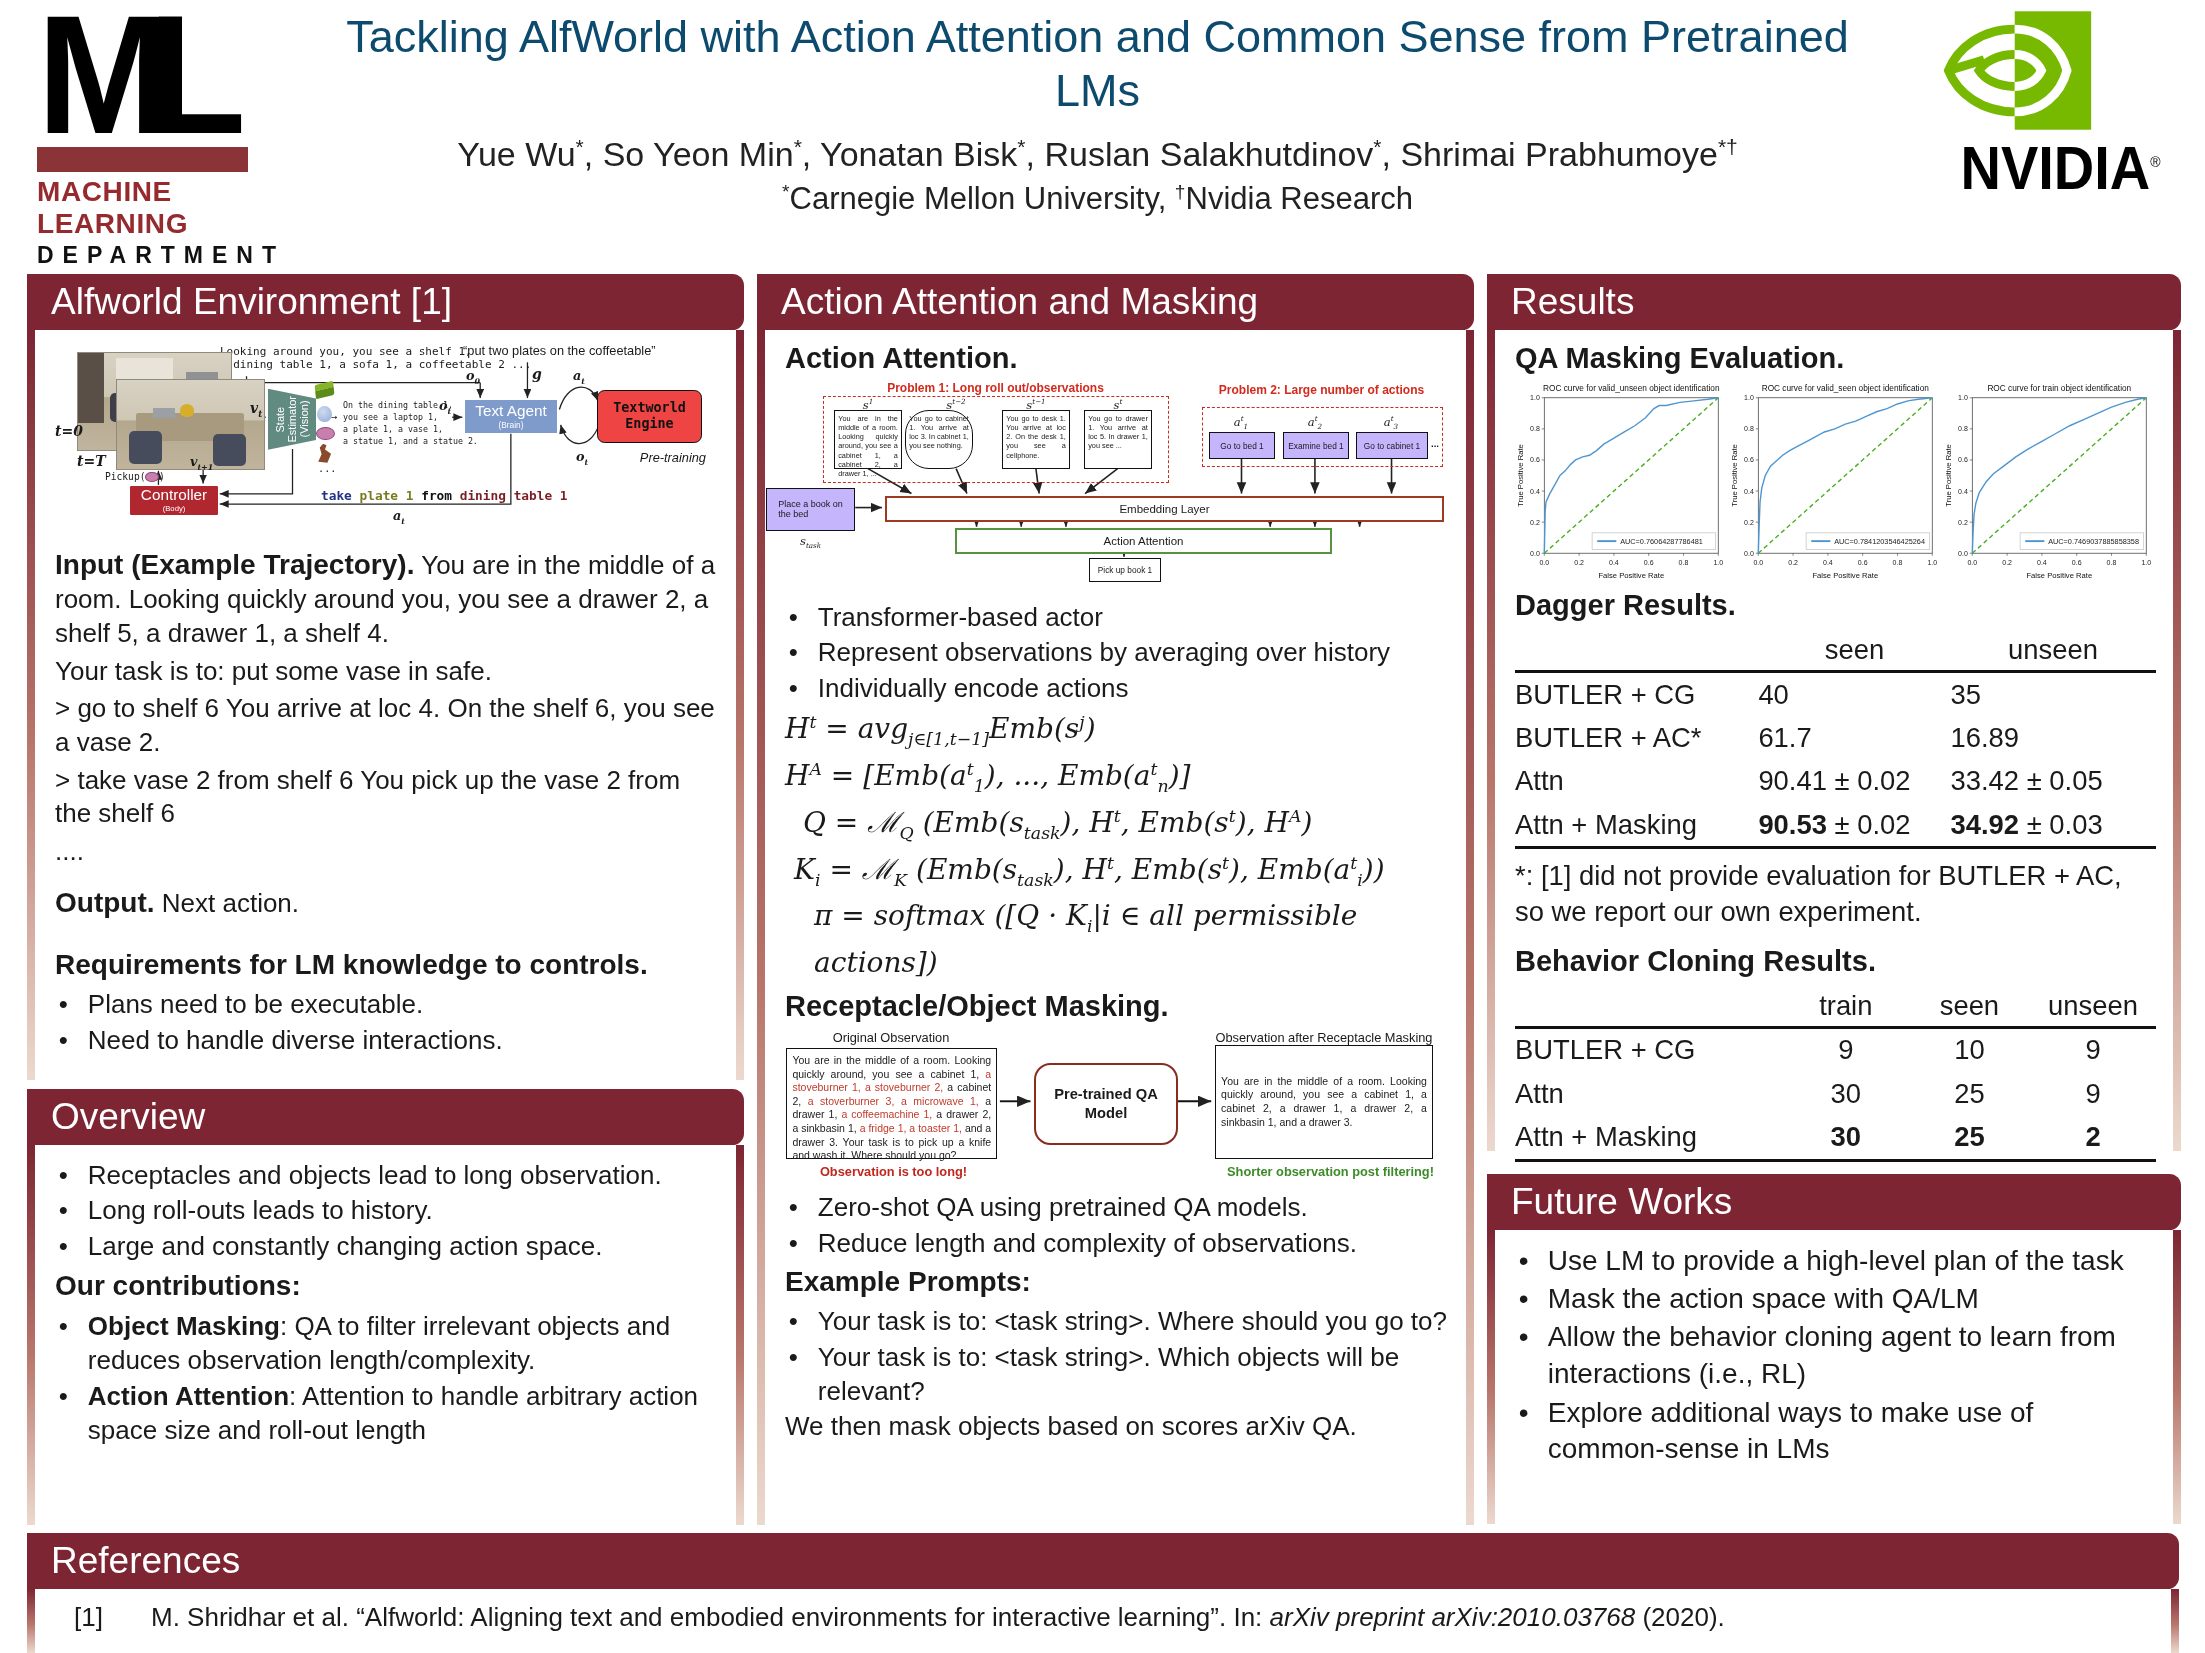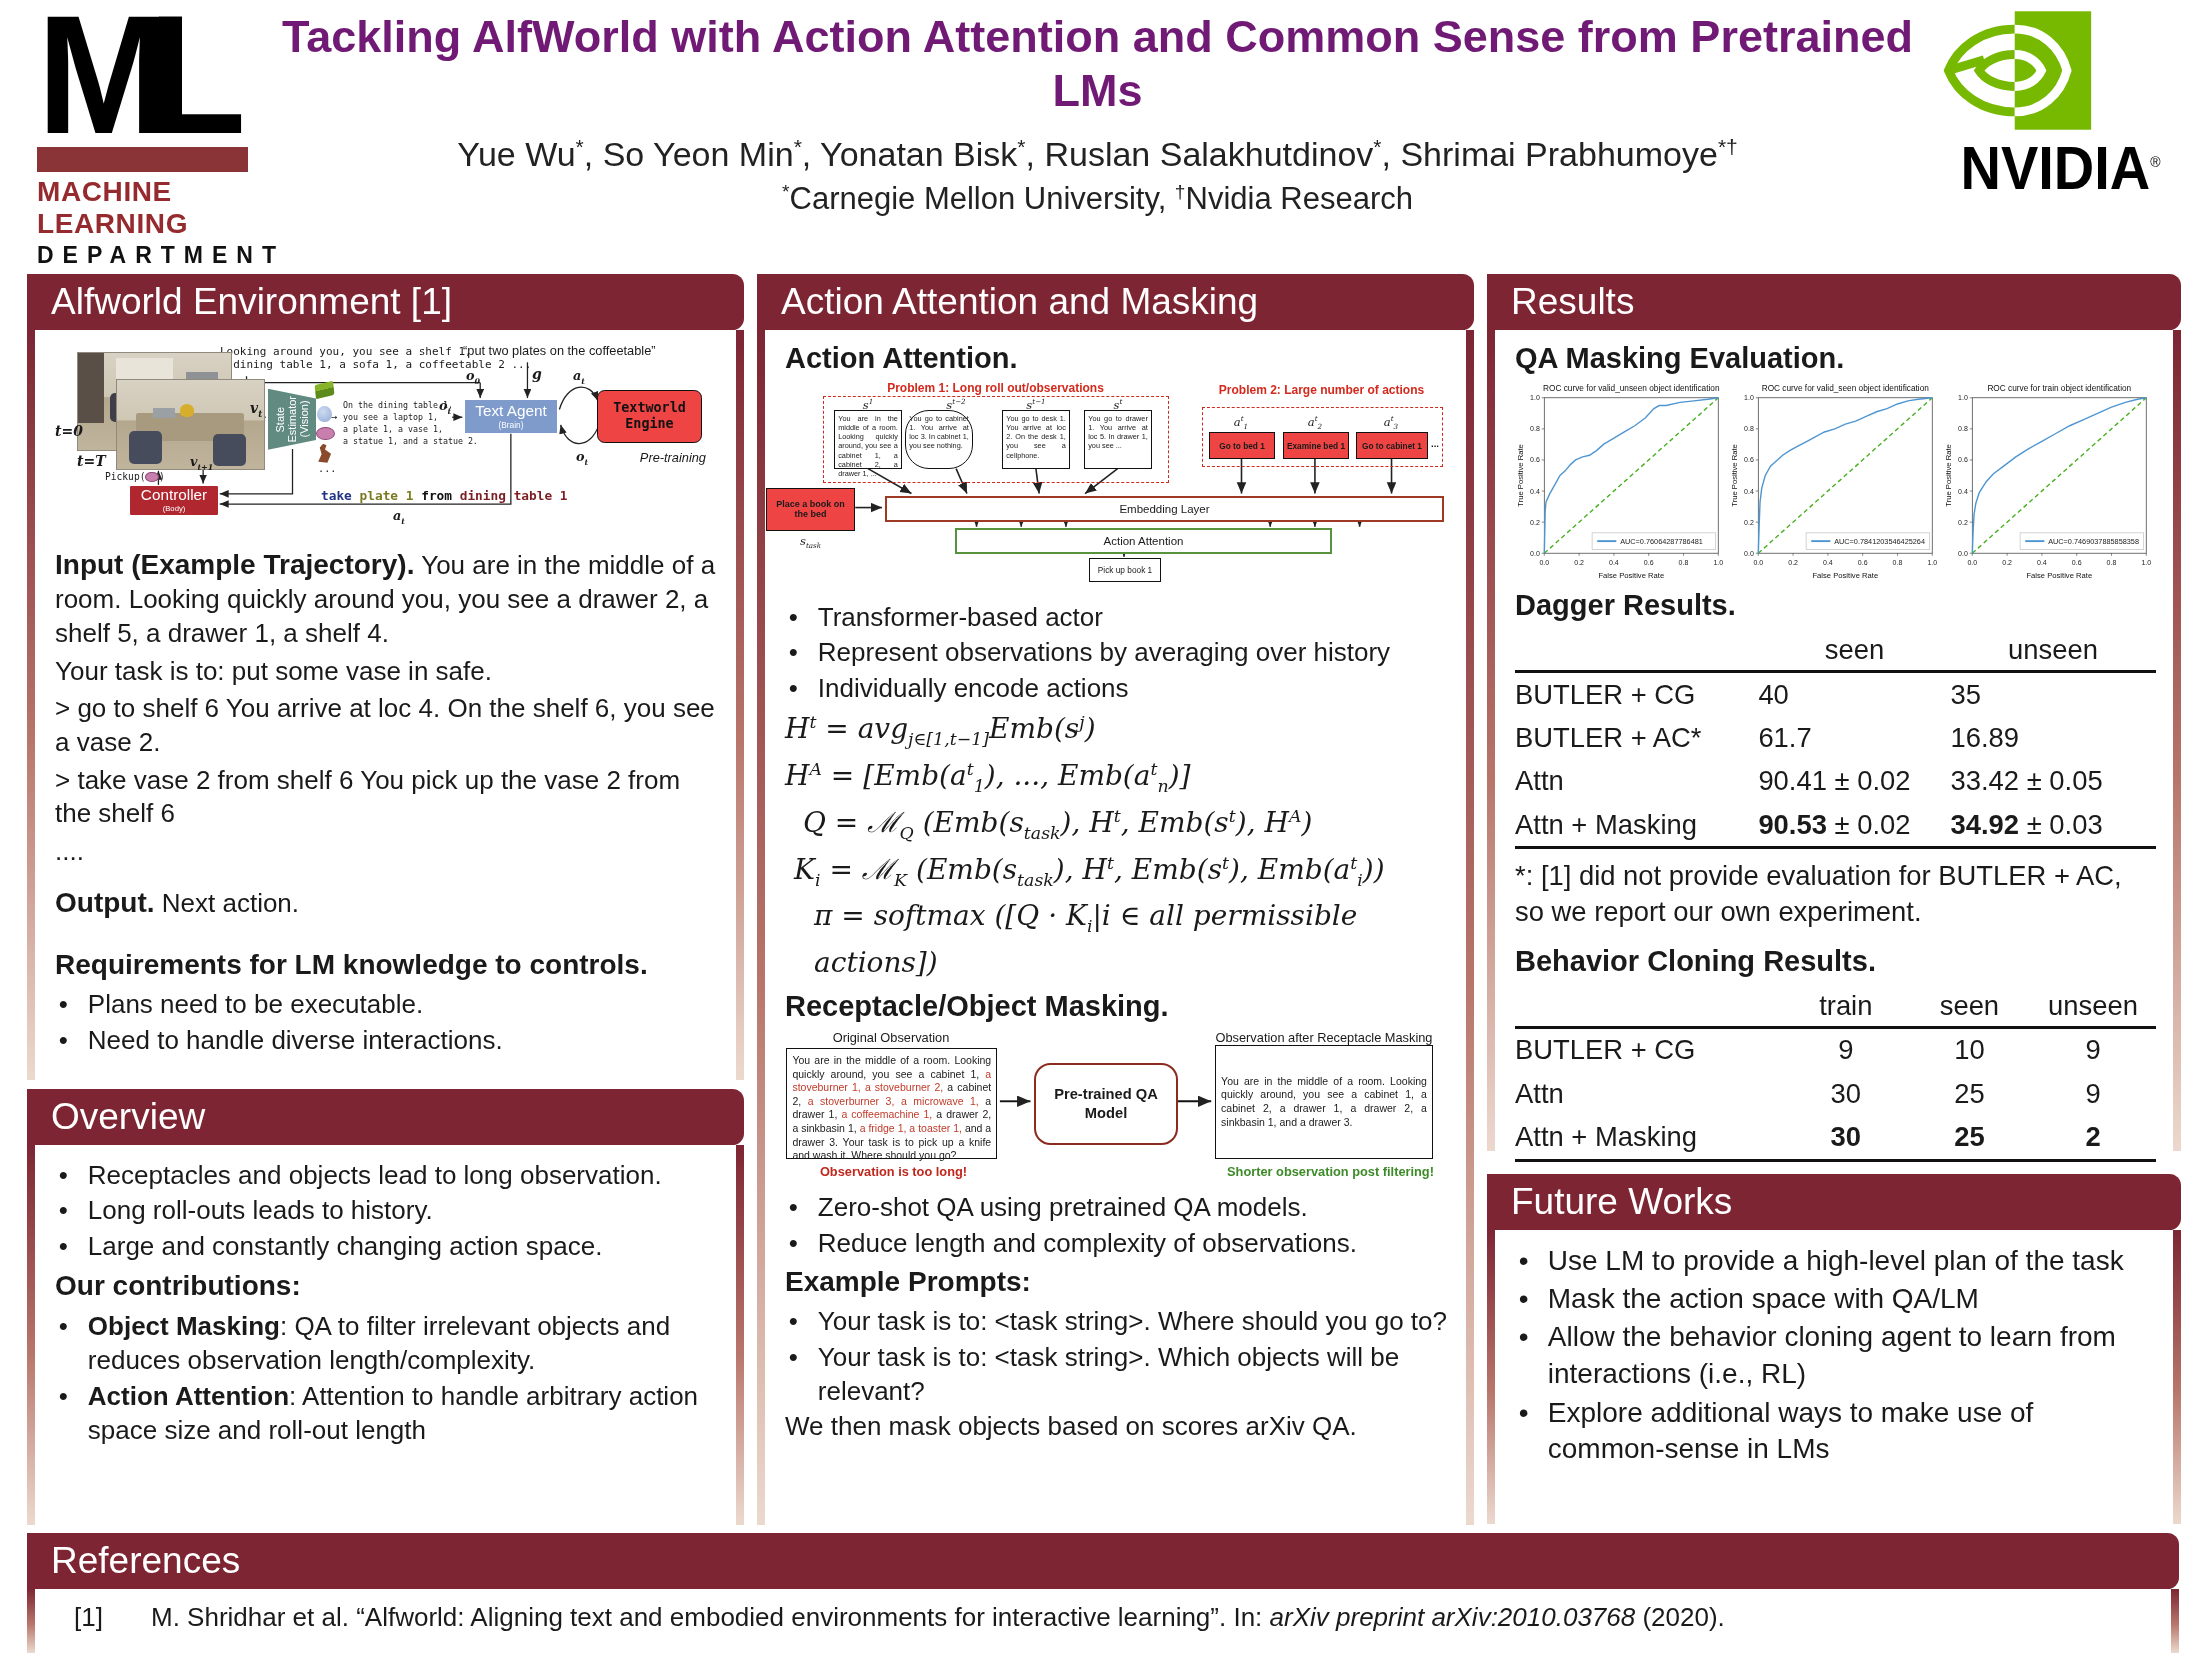--- a/index.html
+++ b/index.html
@@ -13,21 +13,21 @@
   sup{font-size:62%;} sub{font-size:62%;}
 
   
   .ml-logo{left:37px;top:9px;width:230px;}
   .ml-mark{font-size:160px;font-weight:900;letter-spacing:-22px;line-height:0.82;color:#000;
            font-family:"Liberation Sans",sans-serif;transform:scaleY(1.05);}
   .ml-bar{width:211px;height:25.5px;background:#8a3438;margin:6.4px 0 3.8px 0;}
   .ml-l1{color:#952b2e;font-weight:bold;font-size:28px;letter-spacing:0.6px;}
   .ml-l2{color:#111;font-weight:bold;font-size:23px;letter-spacing:9px;margin-top:2.6px;}
   .titlebox{left:268px;top:10.2px;width:1659px;text-align:center;}
-  .title-l1,.title-l2{font-size:45px;font-weight:bold;color:#701a75;line-height:1.2;}
+  .title-l1,.title-l2{font-size:45px;font-weight:normal;color:#0c4a6e;line-height:1.2;}
   .authors{font-size:34px;margin-top:16.6px;color:#222;}
   .affil{font-size:31px;margin-top:6.4px;color:#222;}
   .nvidia{left:1933px;top:10.2px;width:255px;text-align:center;}
   .nv-word{font-size:56px;font-weight:900;letter-spacing:0px;color:#000;transform:scaleY(1.08);margin-top:3.8px;}
   .nv-reg{font-size:14px;vertical-align:super;font-weight:normal;}
 
   
   .sec{position:absolute;}
   .band{height:56px;line-height:56px;background:#7d2533;color:#fff;font-size:37px;
         padding-left:24px;border-radius:0 11.5px 11.5px 0;}
@@ -71,22 +71,22 @@
            clip-path:polygon(40% 0,62% 8%,52% 30%,92% 52%,68% 100%,8% 94%,30% 55%,18% 20%);}
   .take-line{font-family:"DejaVu Sans Mono",monospace;font-weight:bold;font-size:12.8px;white-space:nowrap;}
   .c-take{color:#223386;} .c-obj{color:#7a7a1f;} .c-from{color:#111;} .c-recep{color:#7c1f24;}
 
   
   .aa-diag{position:relative;width:664px;height:211px;margin:0 0 7.7px 0;}
   .redlab{color:#d42a1d;font-weight:bold;font-size:12px;text-align:center;}
   .rdash{border:1.9px dashed #cc2b20;position:absolute;}
   .sbox{position:absolute;border:1.9px solid #111;background:#fff;font-size:7.3px;line-height:1.25;
         padding:3.2px;box-sizing:border-box;text-align:justify;}
-  .abox{position:absolute;border:1.9px solid #111;background:#ef4444;font-size:8.3px;
-        display:flex;align-items:center;justify-content:center;text-align:center;font-weight:bold;}
+  .abox{position:absolute;border:1.9px solid #111;background:#c4b5fd;font-size:8.3px;
+        display:flex;align-items:center;justify-content:center;}
   .mlab{position:absolute;font-family:"DejaVu Serif",serif;font-style:italic;font-size:11.5px;text-align:center;}
   .wide{position:absolute;background:#fff;display:flex;align-items:center;justify-content:center;font-size:11.5px;}
   .emb{border:2.6px solid #9e3a24;}
   .aab{border:2.6px solid #57923f;}
   .outb{border:1.9px solid #111;font-size:8.3px;}
 
   
   .eq{font-family:"DejaVu Serif",serif;font-size:28px;line-height:1.62;font-style:italic;}
   .eq-3{margin-left:18px;} .eq-4{margin-left:9px;} .eq-5{margin-left:29px;}
 

